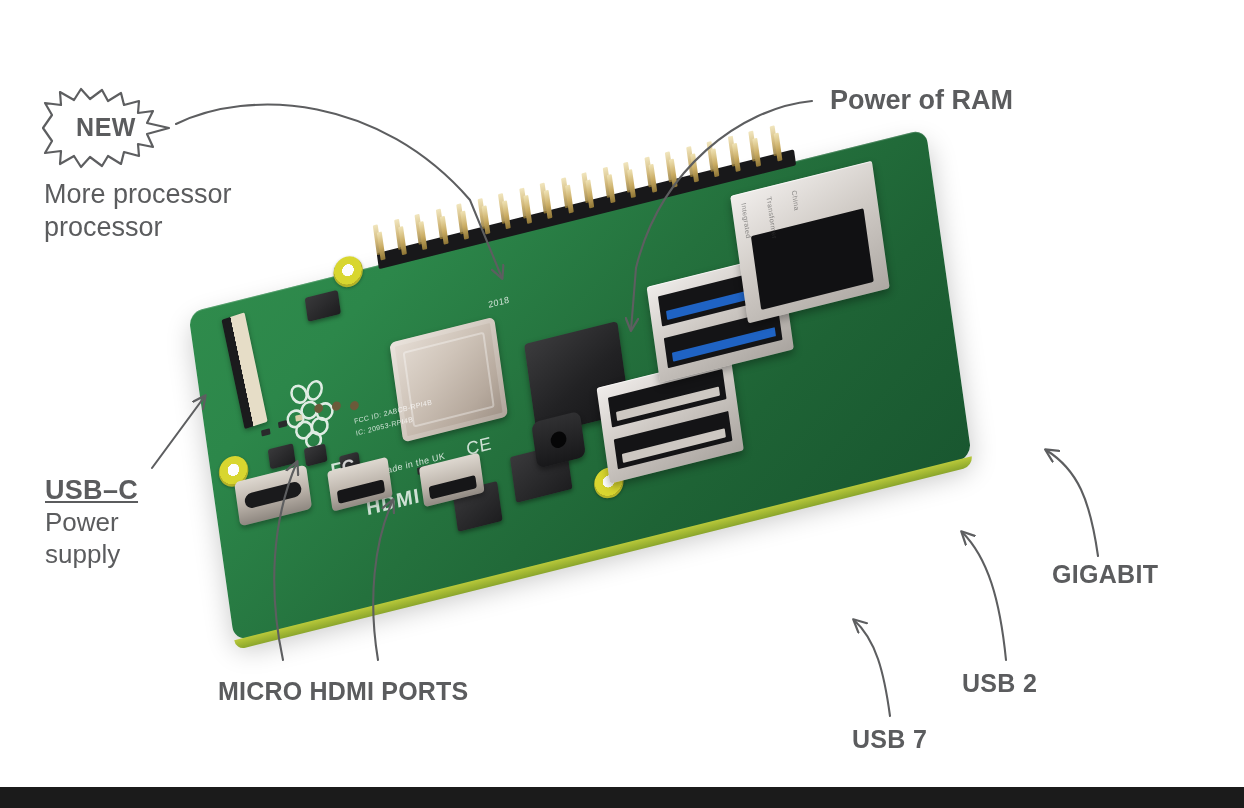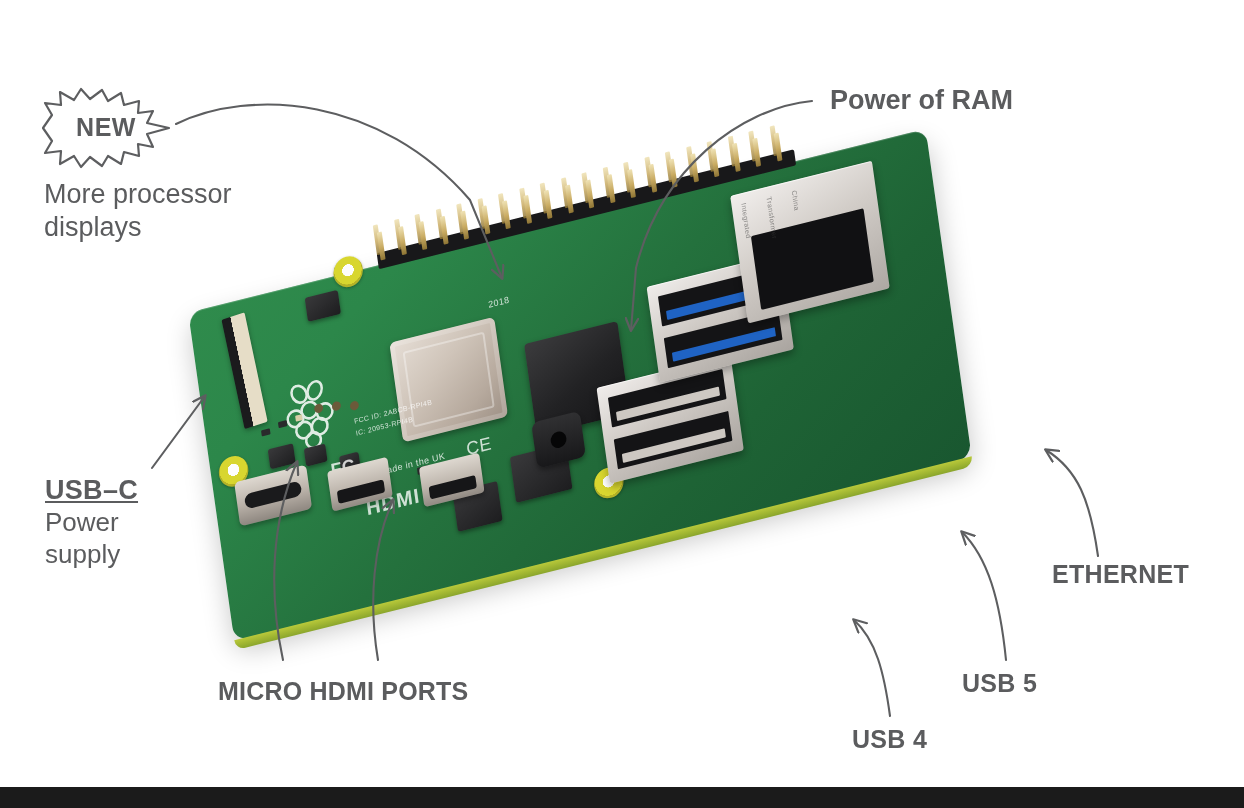--- a/index.html
+++ b/index.html
@@ -332,44 +332,44 @@
       <path d="M7,42 L16,29 L9,17 L25,19 L24,6 L38,14 L45,3 L54,13 L66,4 L72,15 L85,7
                L88,19 L103,15 L102,27 L117,25 L111,37 L133,42 L111,48 L117,61 L102,58
                L103,70 L88,66 L85,78 L72,70 L66,80 L54,71 L45,81 L38,70 L24,78 L25,65
                L9,67 L16,55 Z" fill="#ffffff" stroke="#5d5e60" stroke-width="2.2" stroke-linejoin="round"></path>
     </svg>
     <div class="lbl">NEW</div>
   </div>
 
   <div class="callout" id="c-processor">
     <div class="sub">More processor</div>
-    <div class="sub">displays</div>
+    <div class="sub">processor</div>
   </div>
 
   <div class="callout" id="c-ram">
     <div class="hd">Power of RAM</div>
   </div>
 
 
   <div class="callout" id="c-usbc">
     <div class="hd">USB–C</div>
     <div class="sub">Power</div>
     <div class="sub">supply</div>
   </div>
 
   <div class="callout" id="c-hdmi">
     <div class="hd">MICRO HDMI PORTS</div>
   </div>
 
   <div class="callout" id="c-gig">
-    <div>ETHERNET</div>
+    <div>GIGABIT</div>
   </div>
 
   <div class="callout" id="c-usb3">
-    <div>USB 5</div>
+    <div>USB 2</div>
   </div>
 
   <div class="callout" id="c-usb2">
-    <div>USB 4</div>
+    <div>USB 7</div>
   </div>
 
   <div id="bottom-bar"></div>
 </div>
 
 </body></html>

